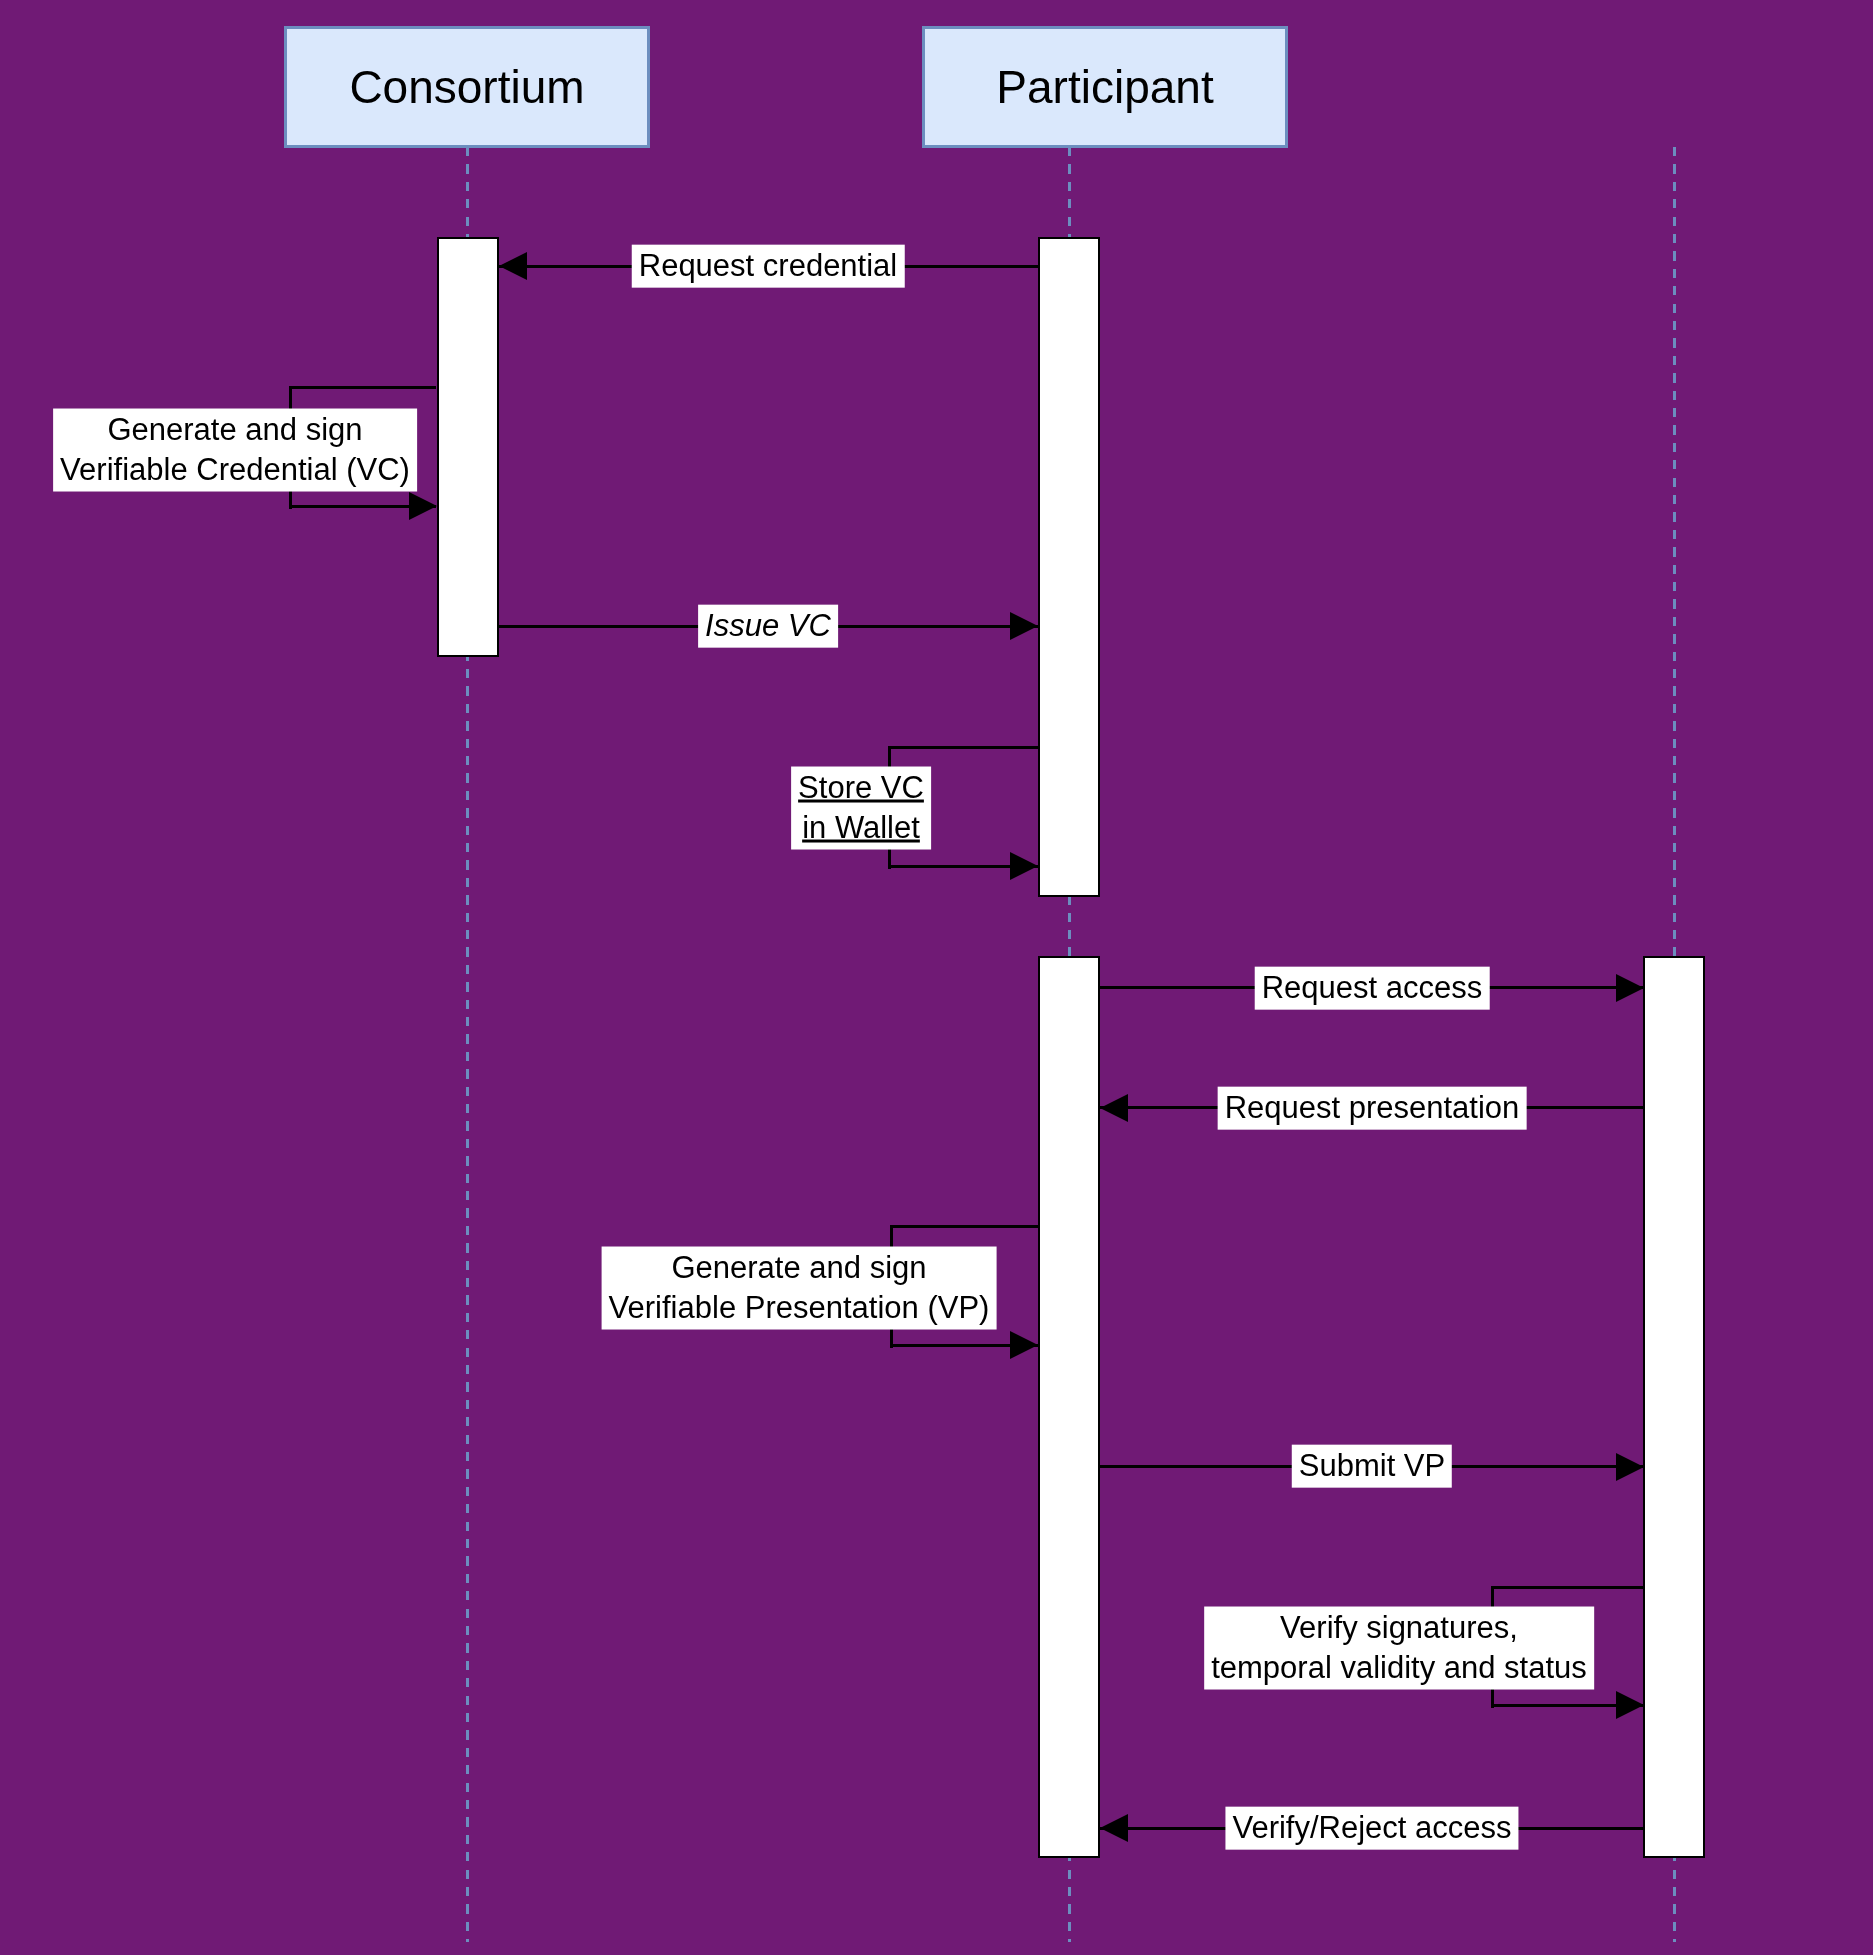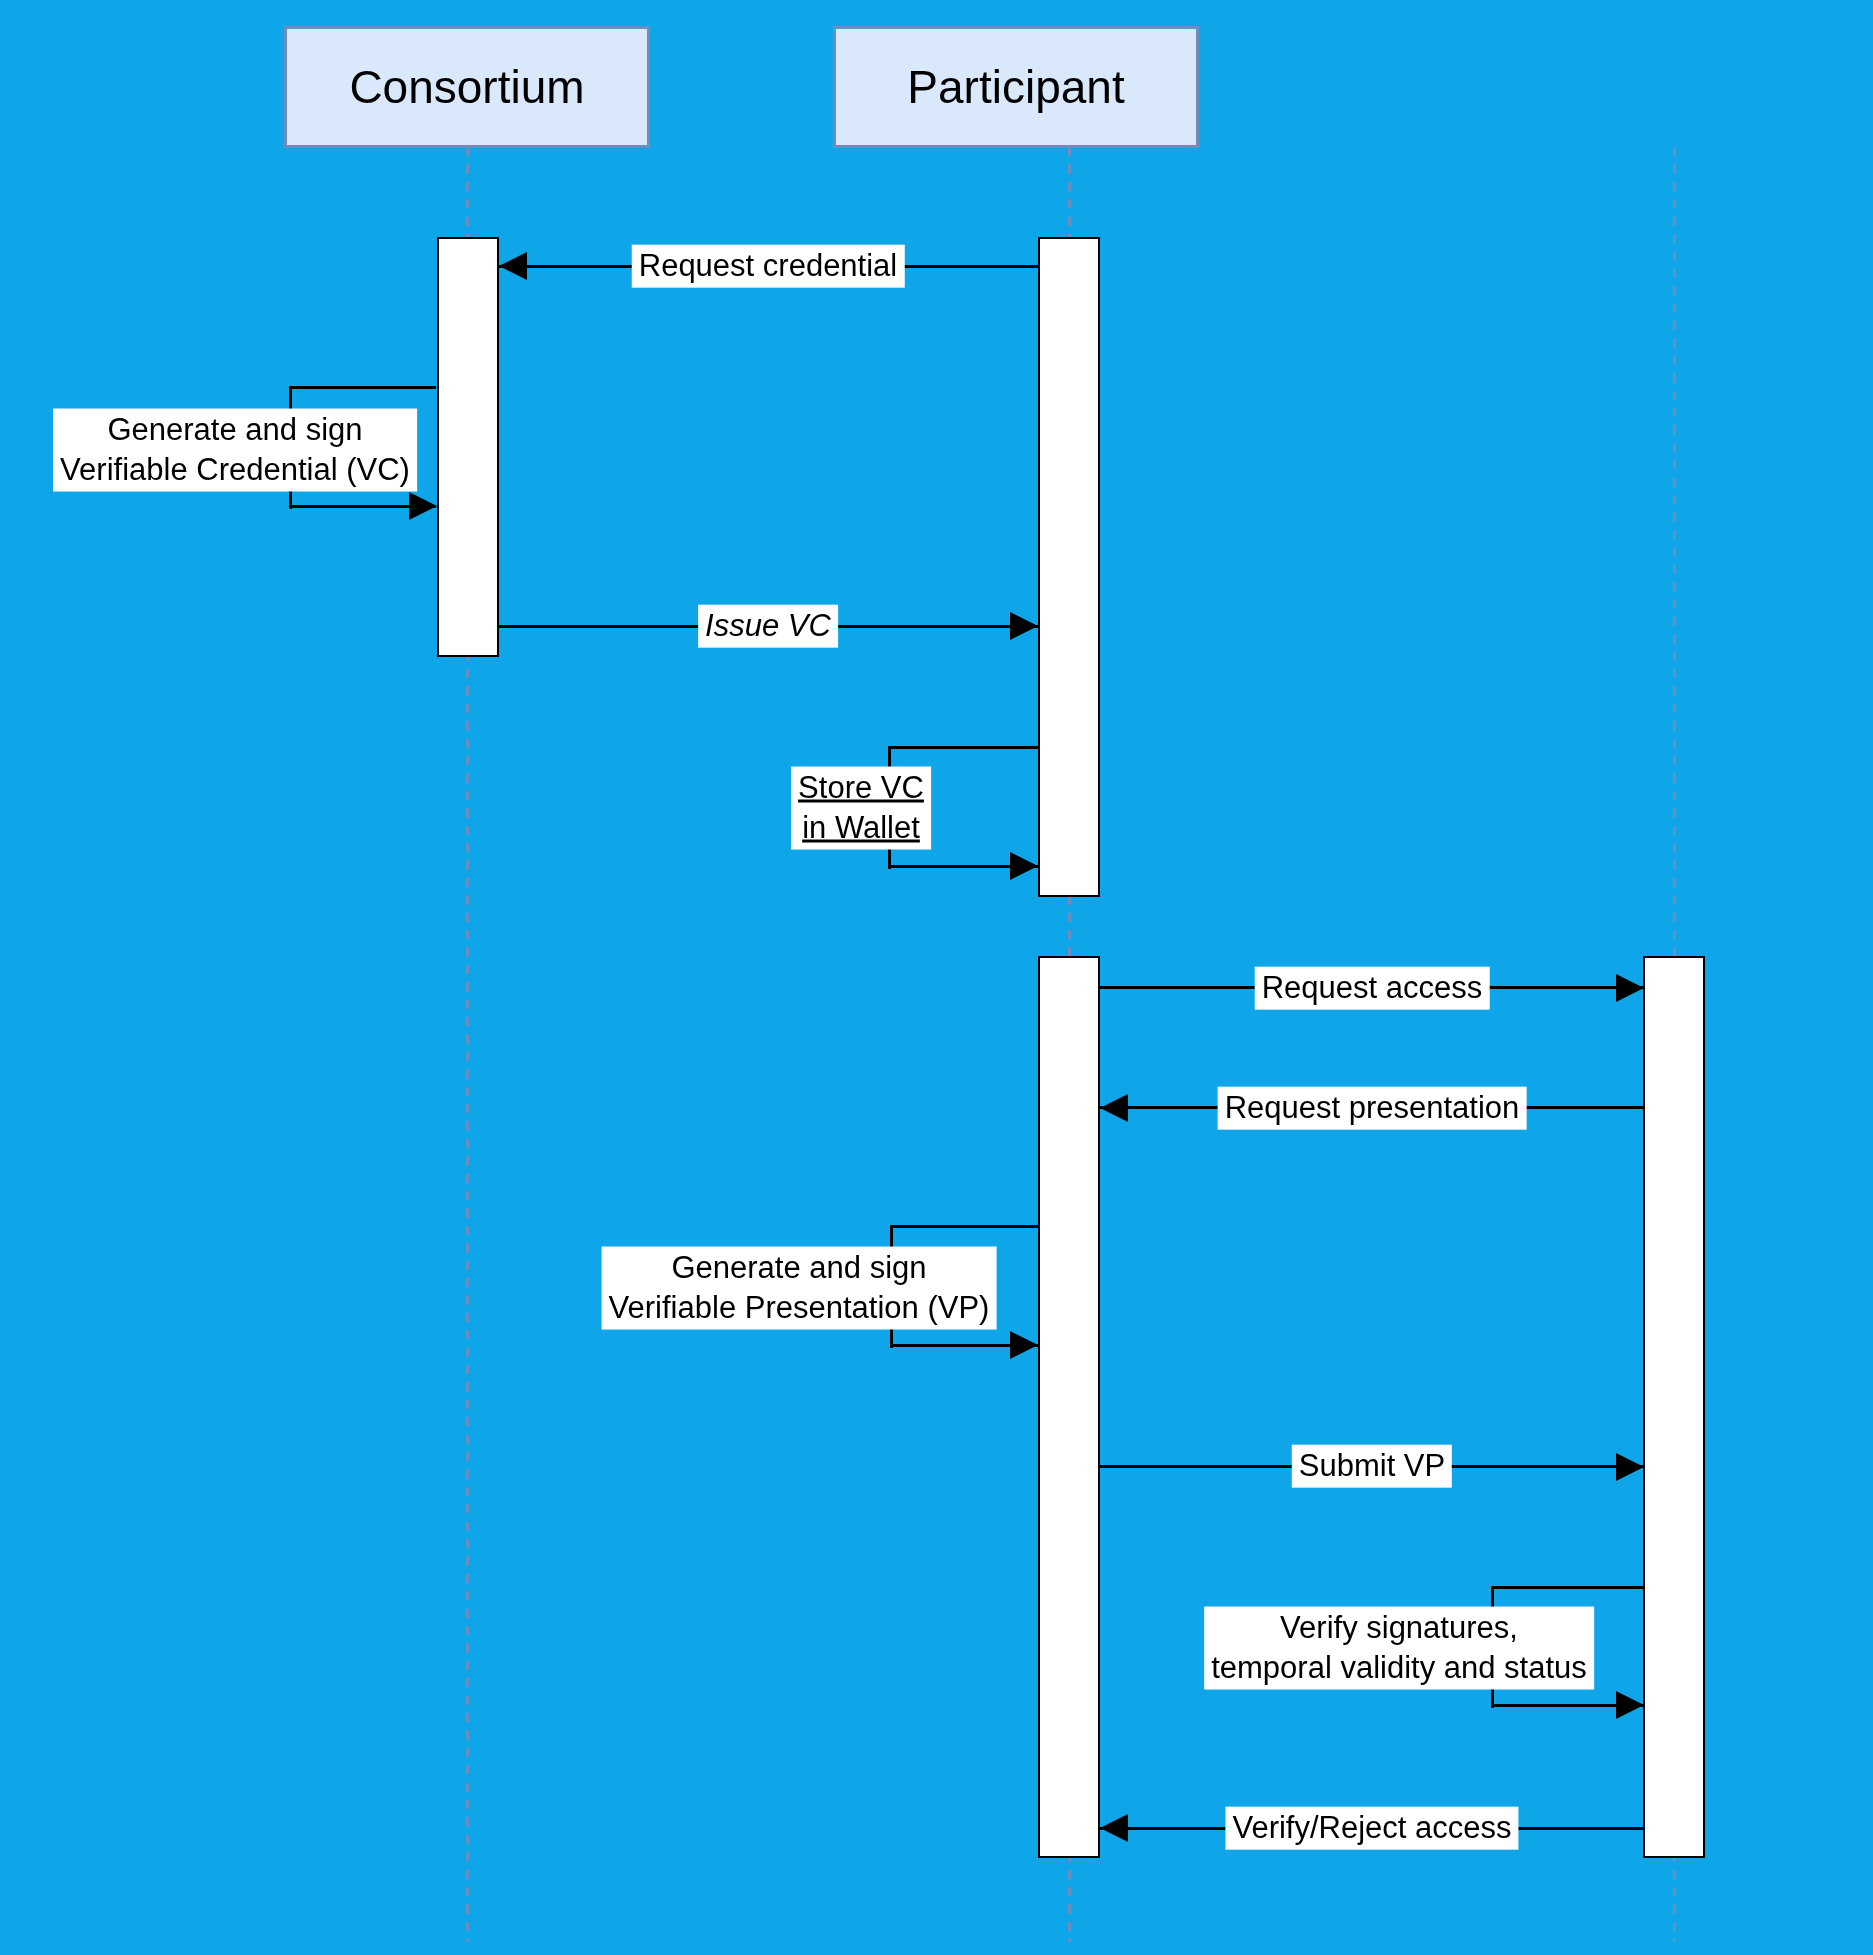--- a/index.html
+++ b/index.html
@@ -1,20 +1,20 @@
 <!DOCTYPE html>
 <html style="font-size:9.3px"><head>
 <meta charset="utf-8">
 <style>
   html, body { margin: 0; padding: 0; background: #ffffff; }
   #diagram {
     position: relative;
     width: 1874px;
     height: 1955px;
-    background: #0ea5e9;
+    background: #701a75;
     font-family: "Liberation Sans", sans-serif;
     color: #000000;
     overflow: hidden;
   }
   .actor-box {
     position: absolute;
     top: 25.5px;
     width: 366px;
     height: 122px;
     box-sizing: border-box;
@@ -91,21 +91,21 @@
 
 <div id="diagram">
 
   <div class="lifeline" style="left:466px;"></div>
   <div class="lifeline" style="left:1068px;"></div>
   <div class="lifeline" style="left:1673px;"></div>
 
   <div class="actor-box" style="left:284px;">
     <span>Consortium</span>
   </div>
-  <div class="actor-box" style="left:833px;">
+  <div class="actor-box" style="left:922px;">
     <span>Participant</span>
   </div>
 
   <div class="activation-bar" style="left:437px;  top:237px;  height:420px;"></div>
   <div class="activation-bar" style="left:1038px; top:237px;  height:660px;"></div>
   <div class="activation-bar" style="left:1038px; top:956px; height:902px;"></div>
   <div class="activation-bar" style="left:1643px; top:956px; height:902px;"></div>
 
   <div class="hline" style="left:499px; top:265px; width:539px;"></div>
   <div class="arrow-left" style="left:499px; top:252px;"></div>

